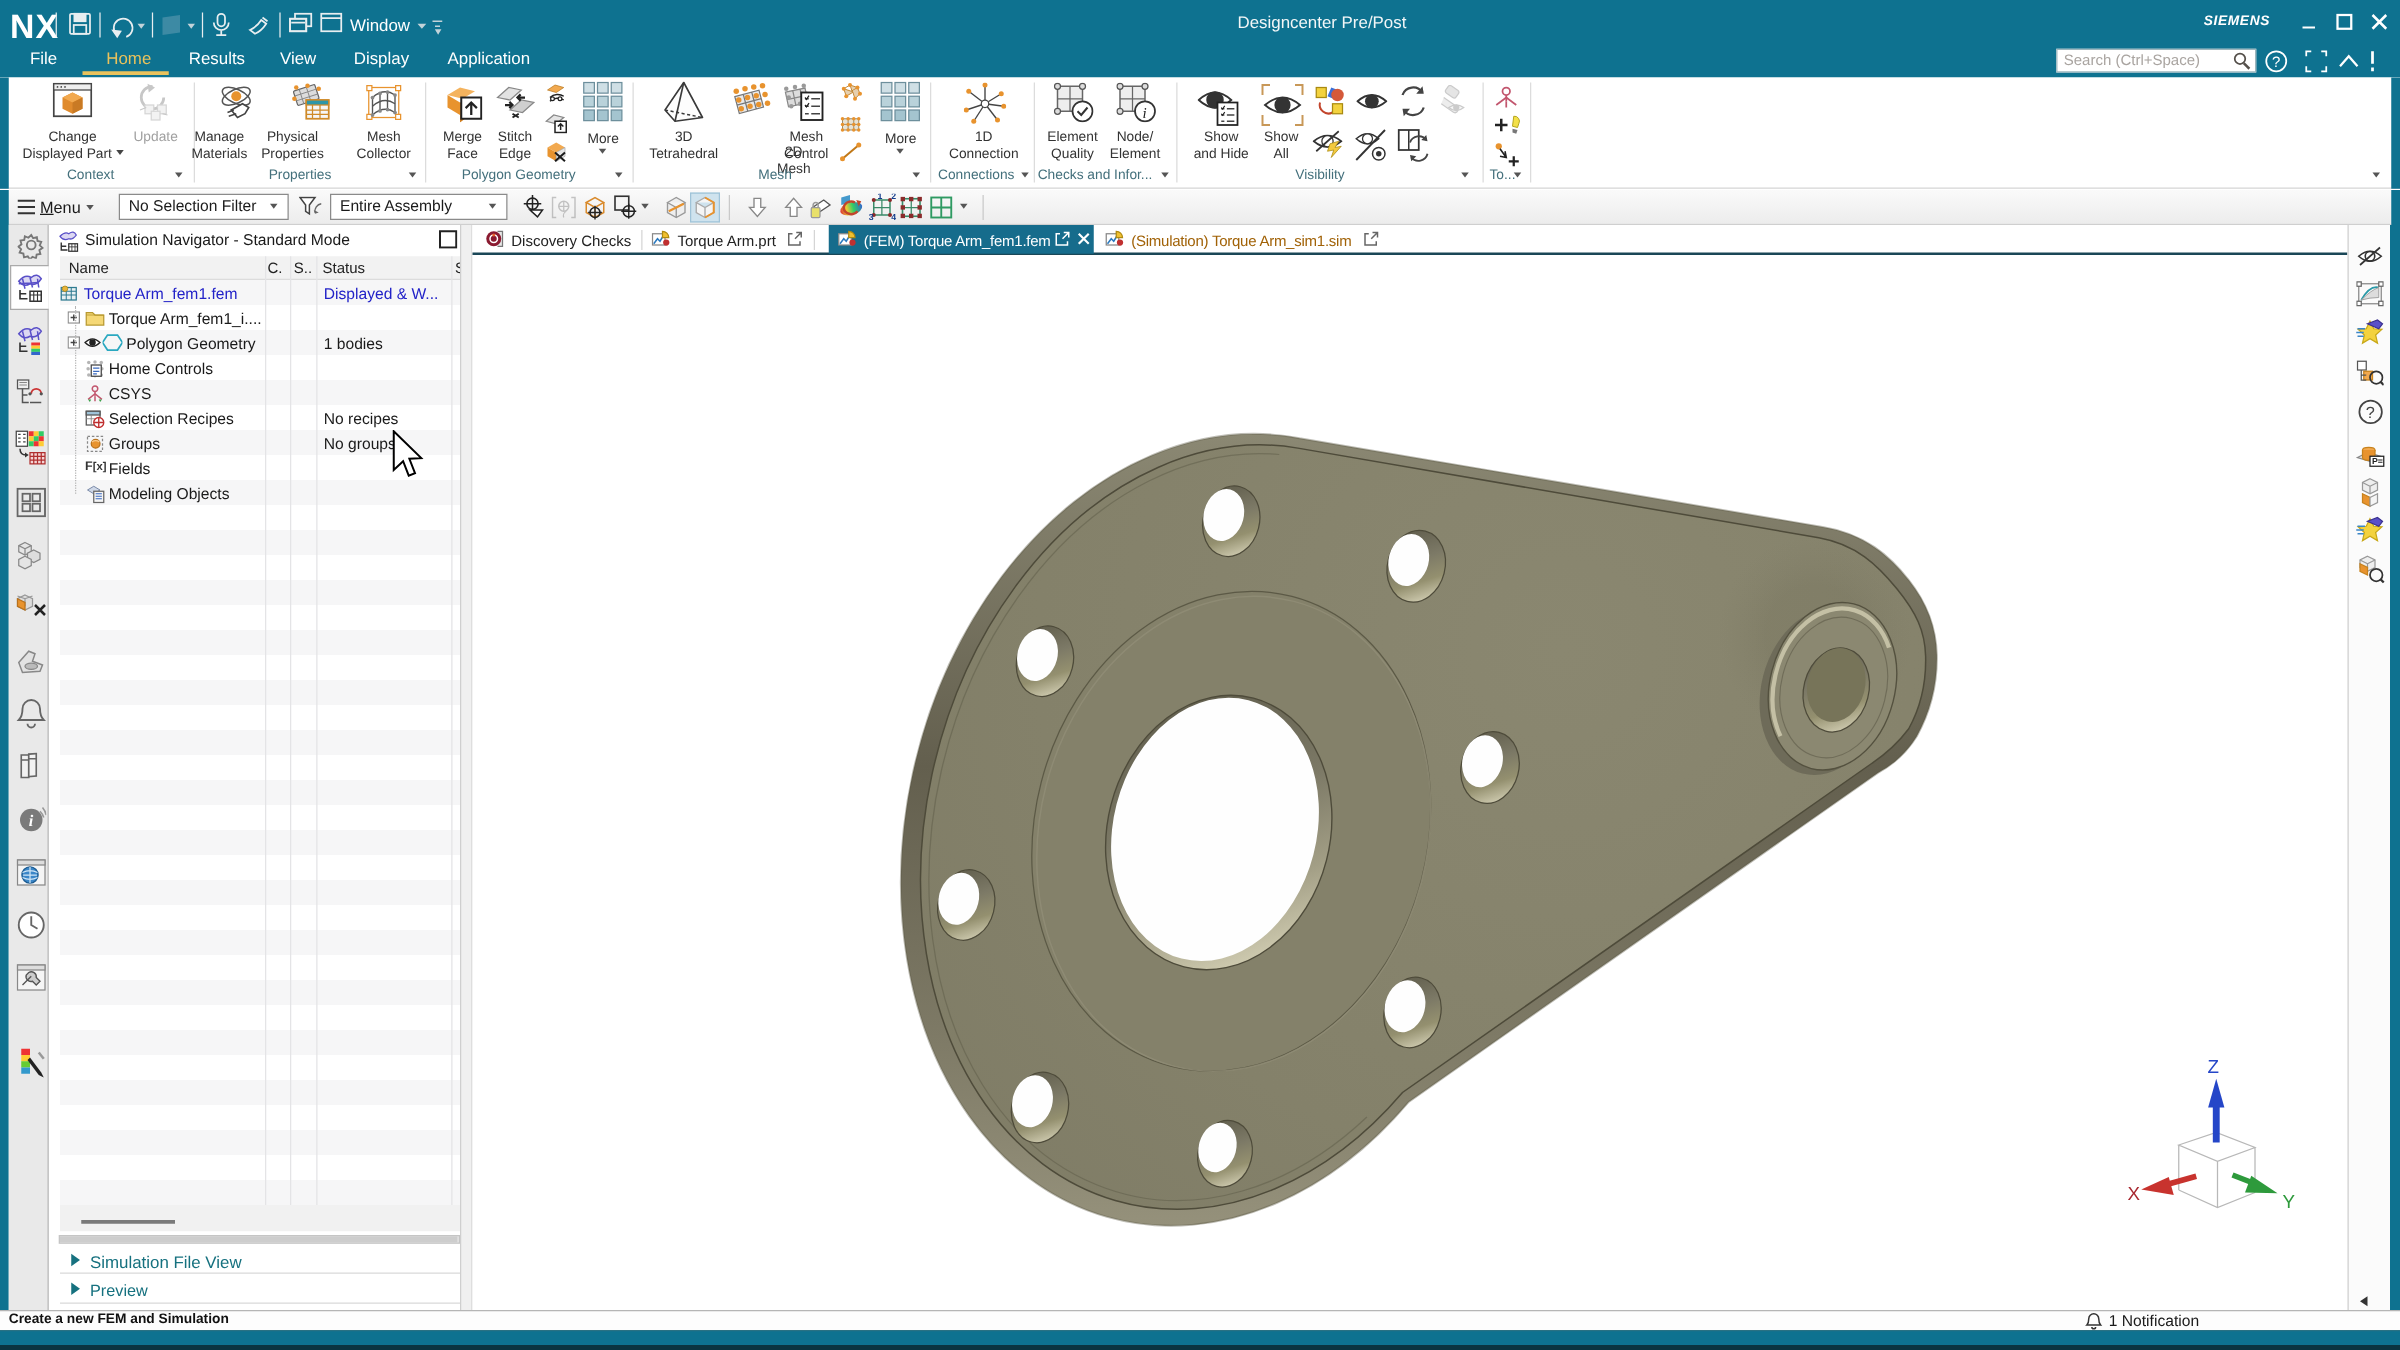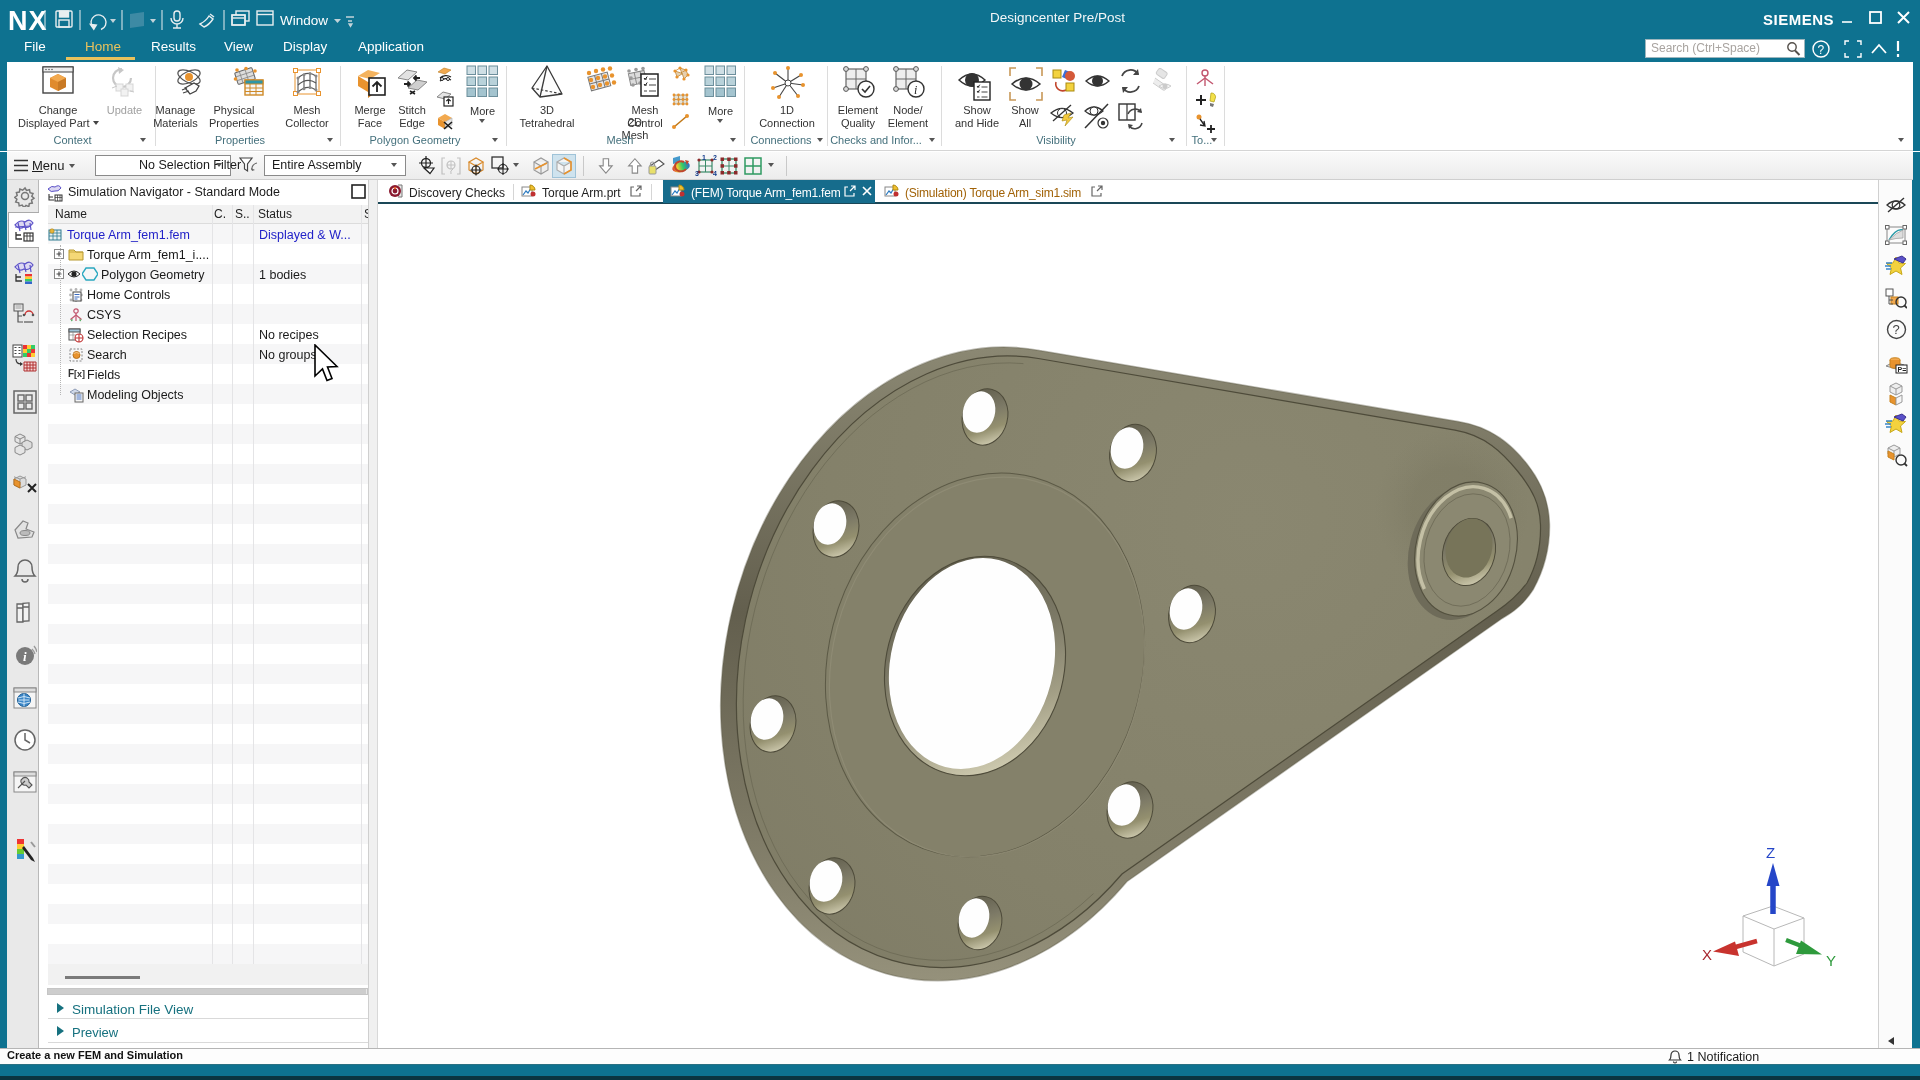--- a/index.html
+++ b/index.html
@@ -56,21 +56,21 @@
       </g>
   </g>
   <text x="236" y="17" fill="#fff" font-size="13.5">Window</text>
   <path d="M290,11 l7,0 l-3.5,4 z" fill="#c2d3d9"></path>
   <g stroke="#c2d3d9" stroke-width="1.3" fill="none">
       <path d="M302,9 l8,0 M304,13 l4,0"></path>
       <path d="M305,16 l3,0 l-1.5,2.5 z" fill="#c2d3d9"></path>
     </g>
 </svg>
 <div class="abs" style="left:990px;top:10px;color:#f2f6f7;font-size:13.5px;">Designcenter Pre/Post</div>
-<div class="abs" style="left:1763px;top:11px;color:#fff;font-size:15px;font-weight:bold;letter-spacing:0.5px;">SIEMENS</div>
+<div class="abs" style="left:1763px;top:11px;color:#fff;font-size:11px;font-weight:bold;letter-spacing:0.5px;font-style:italic;">SIEMENS</div>
 <svg class="abs" style="left:1840px;top:8px;" width="76" height="20" viewBox="0 0 76 20">
   <g stroke="#fff" stroke-width="1.6" fill="none">
     <line x1="2" y1="14" x2="12" y2="14"></line>
     <rect x="30" y="4" width="11" height="11" stroke-width="1.8"></rect>
     <path d="M58,4 l11,11 M69,4 l-11,11" stroke-width="2"></path>
   </g>
 </svg>
 
 <div class="abs" style="left:1645px;top:39px;width:160px;height:19px;background:#fff;border:1px solid #9db6bd;"></div>
 <div class="abs" style="left:1651px;top:41px;font-size:12px;color:#a9a4a0;">Search (Ctrl+Space)</div>
@@ -464,21 +464,21 @@
 <div class="abs" style="left:0;top:152px;width:7px;height:28px;background:#0e7290;"></div>
 <div class="abs" style="left:1913px;top:152px;width:7px;height:28px;background:#0e7290;"></div>
 
 <div id="toolbar">
   <svg class="abs" style="left:14px;top:159px;" width="14" height="13" viewBox="0 0 14 13">
       <path d="M0,1.5 h14 M0,6.5 h14 M0,11.5 h14" stroke="#333" stroke-width="1.6"></path>
     </svg>
   <div class="abs" style="left:32px;top:158px;font-size:13px;color:#1a1a1a;"><span style="text-decoration:underline;">M</span>enu</div>
   <div class="car" style="left:69px;top:164px;"></div>
   <div class="abs" style="left:95px;top:155px;width:136px;height:21px;background:#fff;border:1px solid #8a8a8a;"></div>
-  <div class="abs" style="left:103px;top:158px;font-size:12.5px;color:#1a1a1a;margin-left:36px;">No Selection Filter</div>
+  <div class="abs" style="left:103px;top:158px;font-size:12.5px;color:#1a1a1a;">No Selection Filter</div>
   <div class="car" style="left:216px;top:163px;"></div>
   <svg class="abs" style="left:239px;top:157px;" width="20" height="18" viewBox="0 0 20 18">
       <path d="M1,1 h12 l-4.5,6 v7 l-3,-2 v-5 z" fill="#fff" stroke="#444" stroke-width="1.2"></path>
       <path d="M18,6 a6,6 0 0 0 -5,7" fill="none" stroke="#666" stroke-width="1.1"></path>
       <path d="M12,11 l1,3 3,-1 z" fill="#666"></path>
     </svg>
   <div class="abs" style="left:264px;top:155px;width:142px;height:21px;background:#fff;border:1px solid #8a8a8a;"></div>
   <div class="abs" style="left:272px;top:158px;font-size:12.5px;color:#1a1a1a;">Entire Assembly</div>
   <div class="car" style="left:391px;top:163px;"></div>
   <svg class="abs" style="left:417px;top:156px;" width="20" height="20" viewBox="0 0 20 20">
@@ -821,21 +821,21 @@
         <circle cx="11" cy="11" r="4" fill="#fff" stroke="#c03030" stroke-width="1.1"></circle>
         <path d="M11,7 v8 M7,11 h8" stroke="#c03030" stroke-width="1.1"></path>
       </svg>
     <div class="abs" style="left:87px;top:328px;">Selection Recipes</div>
     <div class="abs" style="left:259px;top:328px;">No recipes</div>
     <svg class="abs" style="left:68px;top:347px;" width="16" height="16" viewBox="0 0 16 16">
         <rect x="2" y="2" width="12" height="12" fill="none" stroke="#888" stroke-width="1" stroke-dasharray="2,1.5"></rect>
         <path d="M5,8 a3.5,3.5 0 0 1 7,0 a3.5,3.5 0 0 1 -7,0 z" fill="#e8932e" stroke="#b9721c"></path>
         <path d="M5.5,6.5 q3,-2 6,0" fill="none" stroke="#f7c98a" stroke-width="1"></path>
       </svg>
-    <div class="abs" style="left:87px;top:348px;">Search</div>
+    <div class="abs" style="left:87px;top:348px;">Groups</div>
     <div class="abs" style="left:259px;top:348px;">No groups</div>
     <div class="abs" style="left:68px;top:368px;font-size:10px;font-weight:bold;color:#333;">F<span style="font-size:9px;">[x]</span></div>
     <div class="abs" style="left:87px;top:368px;">Fields</div>
     <svg class="abs" style="left:68px;top:387px;" width="16" height="16" viewBox="0 0 16 16">
         <path d="M2,5 l5,-3 5,3 -5,3 z" fill="#cfd8e8" stroke="#7a8aa8" stroke-width="0.8"></path>
         <rect x="7" y="6" width="8" height="9" fill="#f5f5f5" stroke="#666"></rect>
         <path d="M8.5,8 h5 M8.5,10 h5 M8.5,12 h5" stroke="#3a6ac0" stroke-width="0.9"></path>
       </svg>
     <div class="abs" style="left:87px;top:388px;">Modeling Objects</div>
 

